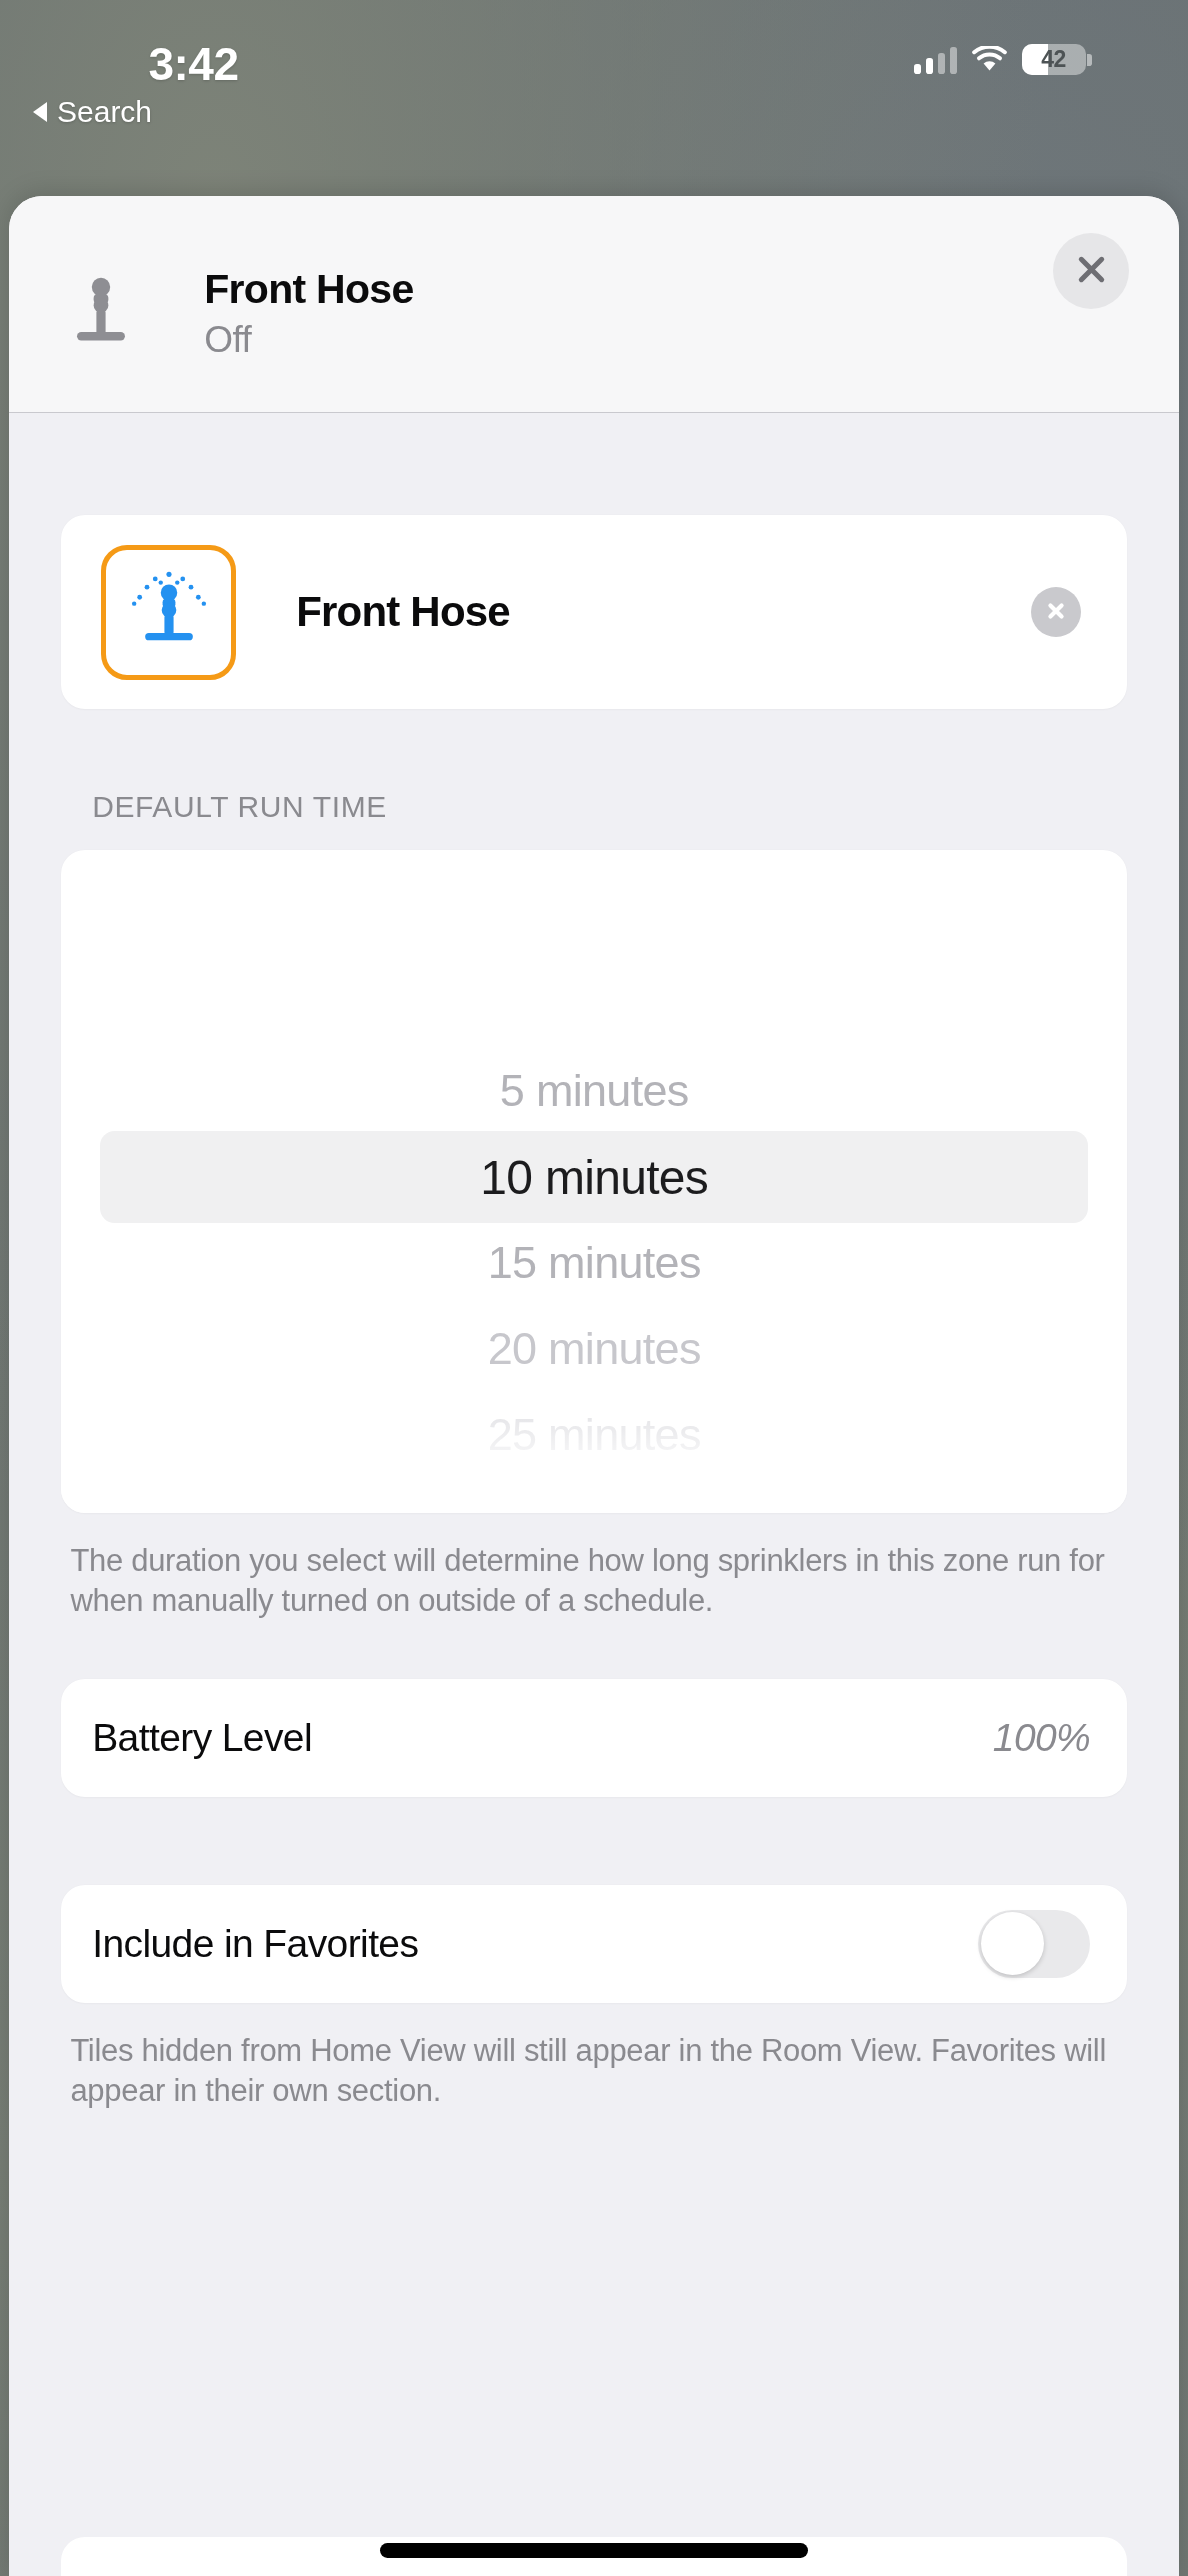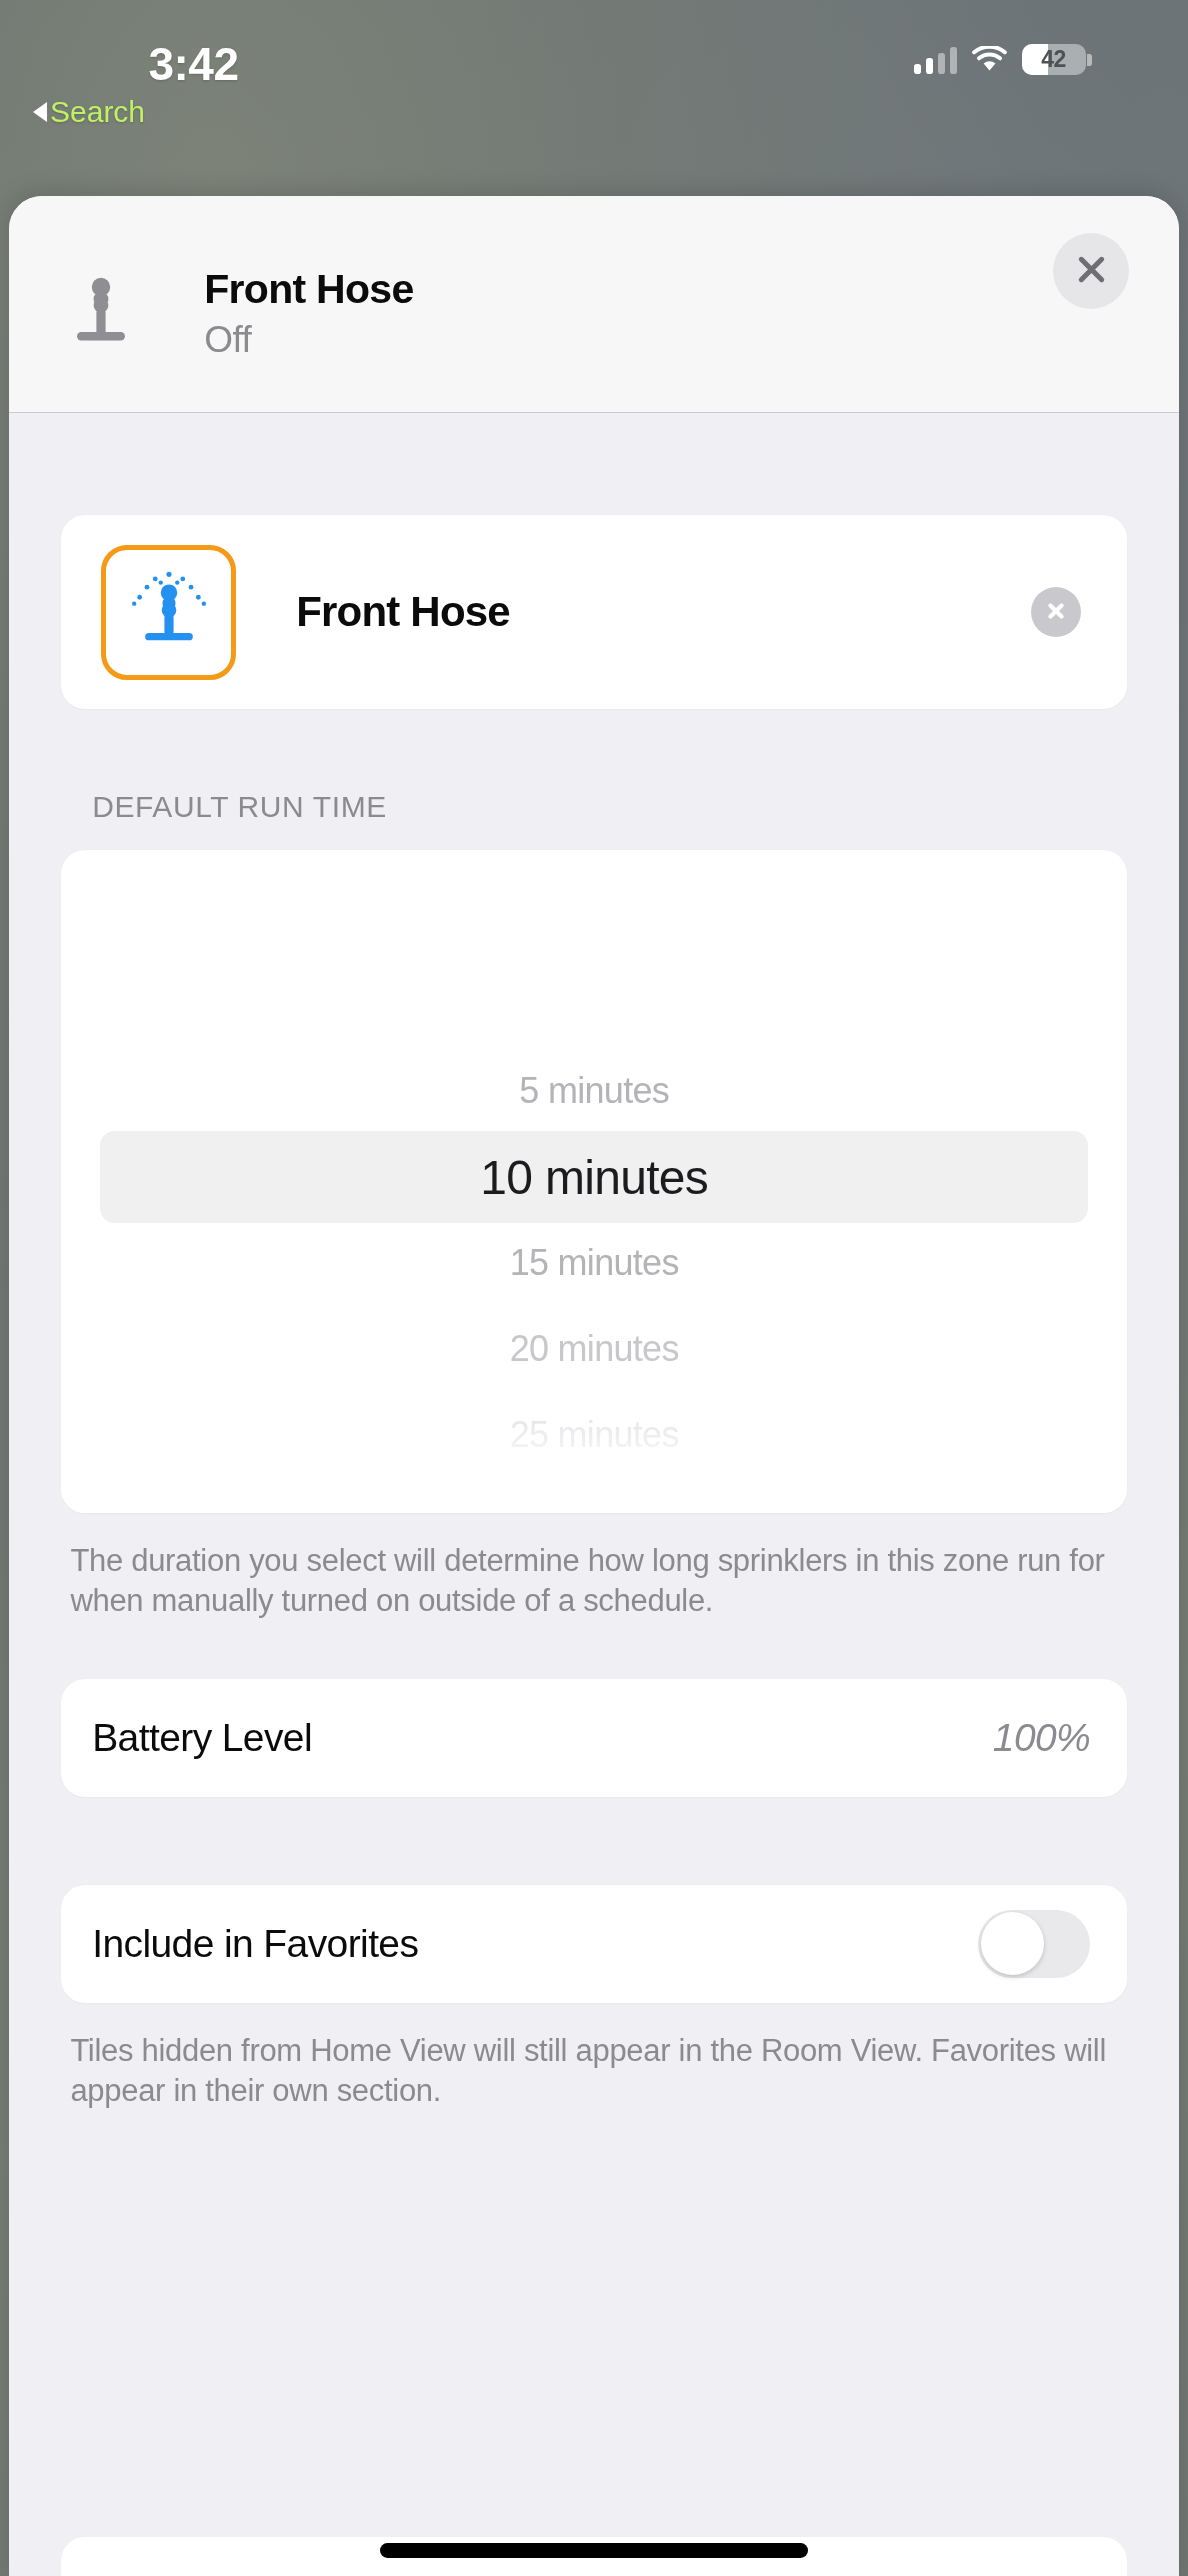--- a/index.html
+++ b/index.html
@@ -56,22 +56,22 @@
     color:#4d5355; letter-spacing:-0.5px;
   }
   .batt-nub{
     width:4.6px; height:12px; border-radius:0 2.8px 2.8px 0;
     background:rgba(255,255,255,.5); margin-left:1.8px;
   }
 
   
   #back-to-search{
     position:absolute; left:33px; top:95px; z-index:40;
-    display:flex; align-items:center; gap:3px;
-    color:#bef264; font-size:30px; font-weight:400;
+    display:flex; align-items:center; gap:10px;
+    color:#ffffff; font-size:30px; font-weight:400;
     text-shadow:0 0.9px 2.8px rgba(0,0,0,.2);
   }
   #back-to-search .tri{
     width:0; height:0;
     border-top:10px solid transparent;
     border-bottom:10px solid transparent;
     border-right:14px solid #fff;
   }
 
   
@@ -151,21 +151,21 @@
   
   #runtime-picker{
     height:663px; position:relative; overflow:hidden;
   }
   #picker-list{
     position:absolute; left:0; right:0; top:0;
     padding-top:198px;
   }
   .picker-row{
     height:86px; display:flex; align-items:center;
-    justify-content:center; font-size:36px;
+    justify-content:center; font-size:45px;
     letter-spacing:-0.7px; color:#b3b3b8; font-weight:400;
     position:relative; z-index:2;
   }
   .picker-row[data-selected="true"]{
     color:#1c1c1e; font-weight:400; font-size:48px;
   }
   .picker-row[data-dim="1"]{ color:#c7c7cc; }
   .picker-row[data-dim="2"]{ color:#dddde1; }
   .picker-row[data-dim="3"]{ color:#ececef; }
   #picker-selection-band{

